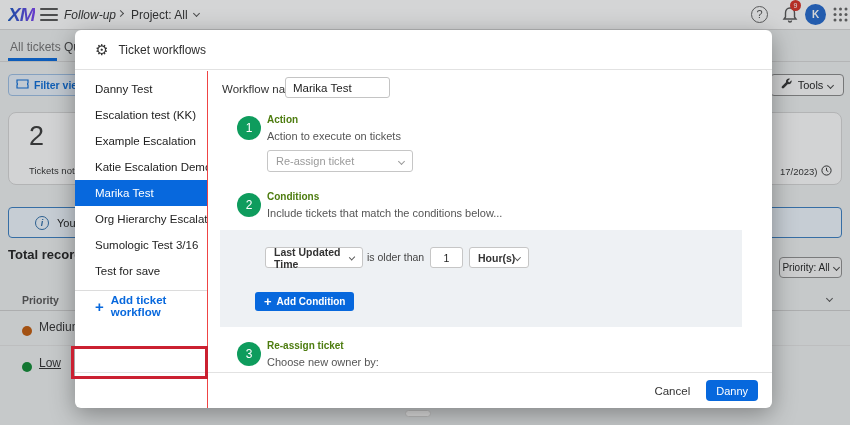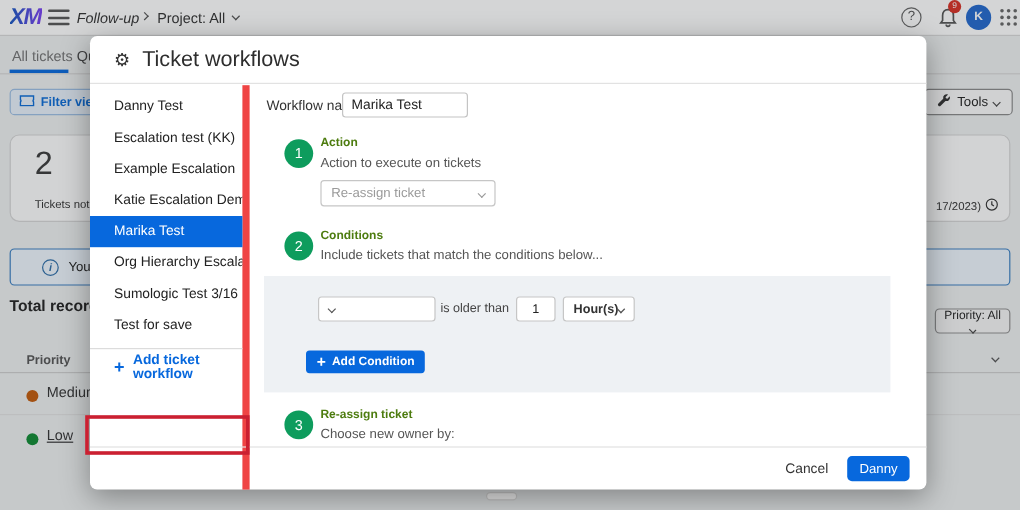--- a/index.html
+++ b/index.html
@@ -38,36 +38,36 @@
   #stat-right { left:690px; width:152px; }
   .stat-value { left:20px; top:8px; font-size:27px; color:#3a3a3a; }
   .stat-label { left:20px; top:52px; font-size:9.5px; color:#333; white-space:nowrap; overflow:hidden; width:190px; }
   .right-card-text { left:89px; top:52px; font-size:9.5px; color:#333; display:flex; align-items:center; gap:3px; }
   .alert { left:8px; top:207px; width:834px; height:31px; background:#eef6fd; border:1px solid #3a7fc2; border-radius:4px;
            display:flex; align-items:center; gap:8px; padding-left:26px; font-size:11px; color:#222; }
   .info-i { width:14px; height:14px; border:1.3px solid #2d6da8; border-radius:50%; color:#2d6da8; font-size:9px;
             text-align:center; line-height:13px; flex:0 0 auto; font-style:italic; font-weight:bold; }
   .total-records { left:8px; top:247px; font-size:13px; font-weight:bold; color:#222; white-space:nowrap; }
   .priority-filter { left:779px; top:257px; width:63px; height:21px; border:1px solid #8f8f8f; border-radius:4px; background:#f6f6f6;
-                     font-size:10px; color:#222; display:flex; align-items:center; justify-content:center; gap:4px;flex-direction:column; }
+                     font-size:10px; color:#222; display:flex; align-items:center; justify-content:center; gap:4px; }
   .col-header { left:22px; top:294px; font-size:10.5px; font-weight:bold; color:#555; }
   .header-chev { left:827px; top:296px; color:#555; }
   .tbl-divider { left:0; width:850px; height:1px; background:#cfcfcf; }
   .dot { width:10px; height:10px; border-radius:50%; display:inline-block; }
   .row-label { font-size:12px; color:#333; }
   .scroll-thumb { left:405px; top:410px; width:26px; height:7px; background:#dcdcdc; border:1px solid #bbb; border-radius:4px; z-index:6; }
 
   
   #overlay { left:0; top:0; width:850px; height:425px; background:rgba(40,44,48,0.20); z-index:5; }
   #modal { left:75px; top:30px; width:697px; height:378px; background:#fff; border-radius:6px; z-index:10;
            box-shadow:0 6px 24px rgba(0,0,0,0.35); }
   #modal-header { left:0; top:0; width:697px; height:40px; border-bottom:1px solid #e2e2e2; display:flex; align-items:center; gap:10px; padding-left:20px; }
   .gear { font-size:15px; color:#333; }
-  .modal-title { font-size:18px; color:#2e2e2e; }
-  #sidebar { left:0; top:41px; width:133px; height:337px; border-right:6px solid #ef4444; padding-top:5px; }
+  .modal-title { font-size:12px; color:#2e2e2e; }
+  #sidebar { left:0; top:41px; width:133px; height:337px; border-right:1px solid #ef4444; padding-top:5px; }
   .wf-item { height:26px; line-height:26px; padding-left:20px; font-size:11.5px; color:#222; white-space:nowrap; overflow:hidden; cursor:pointer; }
   .wf-item.selected { background:#0768dd; color:#fff; }
   .sidebar-divider { margin-top:6px; height:1px; background:#dcdcdc; }
   .add-workflow { height:30px; display:flex; align-items:center; gap:7px; padding-left:20px; color:#0768dd;
                   font-size:11.5px; font-weight:bold; cursor:pointer; }
   .add-plus { font-size:15px; font-weight:bold; }
   #red-annot { left:-4px; top:275px; width:137px; height:33px; border:3px solid #cb2031; z-index:30; }
 
   
   .name-label { left:147px; top:53px; font-size:11.5px; color:#333; }
@@ -236,20 +236,21 @@
     <span>Re-assign ticket</span>
     <span class="chev" style="color:#9a9a9a;"></span>
   </div>
 
   <div class="abs step-circle" style="top:163px;">2</div>
   <div class="abs step-title" style="top:161px;">Conditions</div>
   <div class="abs step-sub" style="top:177px;">Include tickets that match the conditions below...</div>
 
   <div id="cond-panel" class="abs">
     <div id="cond-field" class="abs select-box">
+      <span>Last Updated Time</span>
       <span class="chev" style="color:#555;"></span>
     </div>
     <div class="abs cond-op">is older than</div>
     <input id="cond-value" class="abs" value="1" style="">
     <div id="cond-unit" class="abs select-box">
       <span>Hour(s)</span>
       <span class="chev" style="color:#555;"></span>
     </div>
     <button class="abs add-cond-btn">
       <span style="font-size:13px;">+</span>

